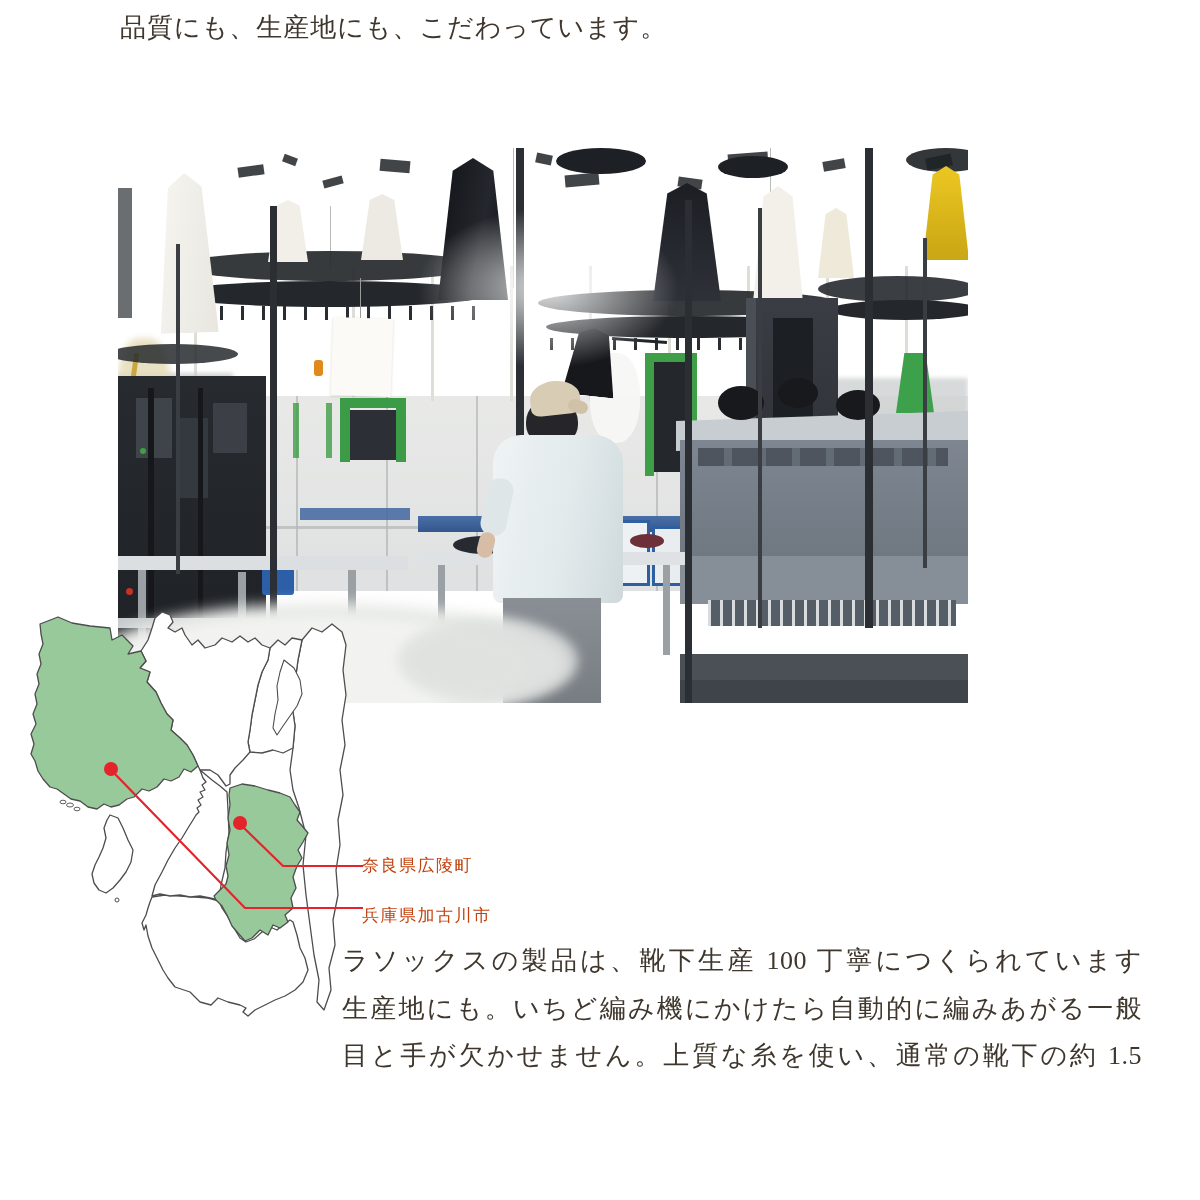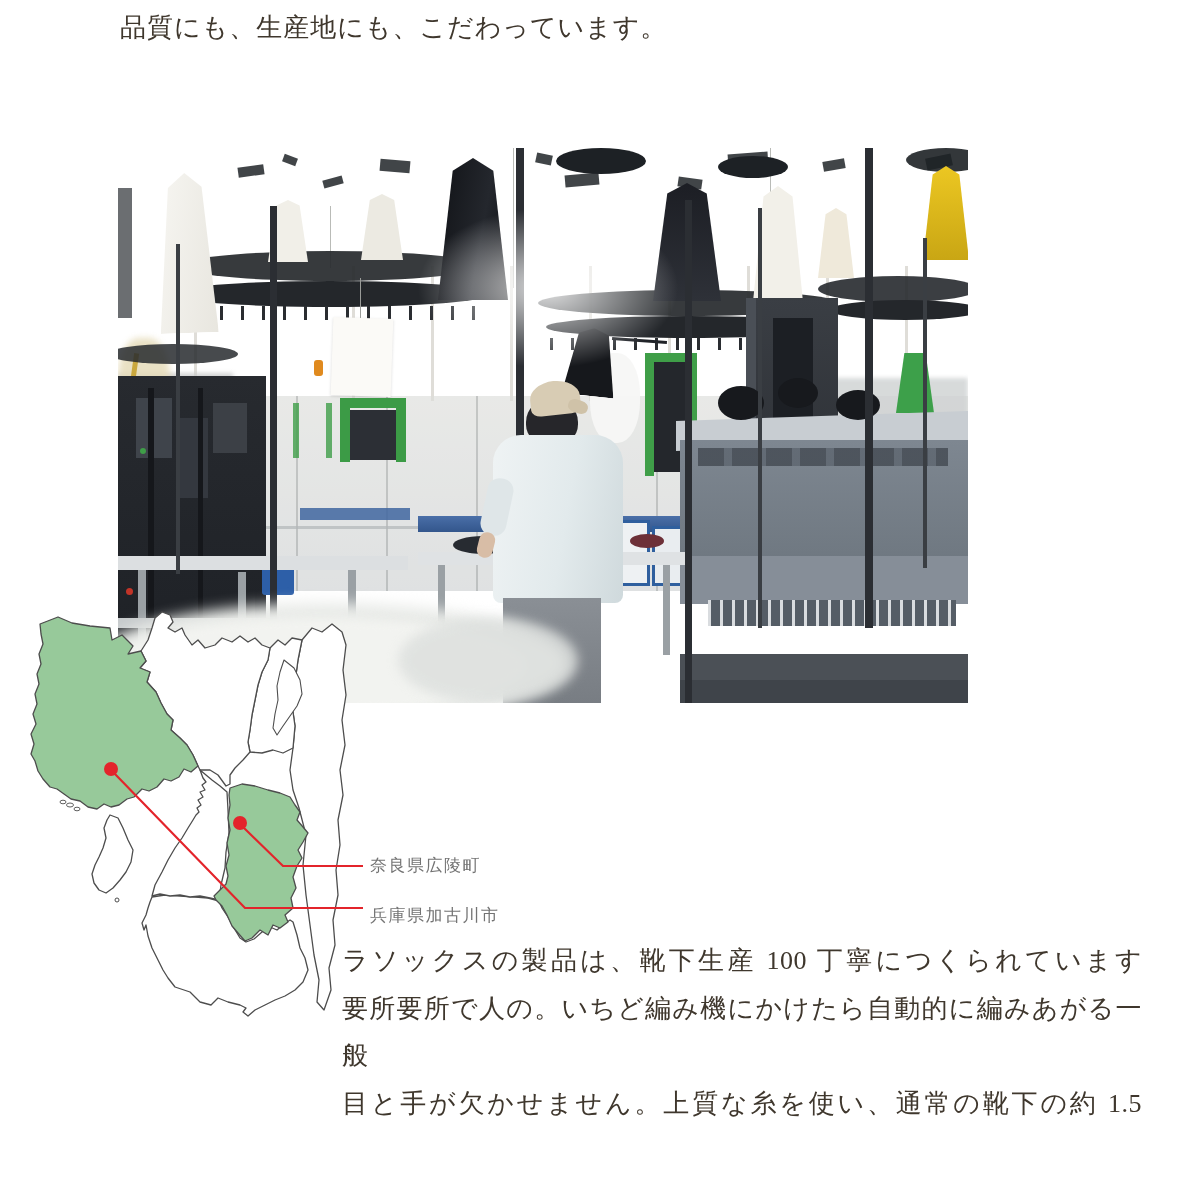--- a/index.html
+++ b/index.html
@@ -12,22 +12,22 @@
   .photo{position:absolute;left:118px;top:148px;width:850px;height:555px;overflow:hidden;z-index:1;
          background:linear-gradient(180deg,#f8f6f1 0%,#f3f1ea 12%,#eae8e2 24%,#dddddad 36%,#dcdcd8 38%,#d3d6d6 52%,#cdd1d2 68%,#c6cacb 85%,#bfc3c5 100%);}
   .photo div{position:absolute;}
   .cone{clip-path:polygon(50% 0%,79% 9%,100% 100%,0% 100%,21% 9%);}
   .pole{background:#2b2e33;}
   .tpole{background:#3a3e43;}
   .cm{background:#202428;opacity:.85;}
   .ell{border-radius:50%;}
   
   .map{position:absolute;left:15px;top:593px;z-index:3;}
-  .map-label{position:absolute;left:370px;font-size:17px;line-height:18px;letter-spacing:1.5px;
-             color:#737373;z-index:4;}
+  .map-label{position:absolute;left:362px;font-size:17px;line-height:18px;letter-spacing:1.5px;
+             color:#c2410c;z-index:4;}
   .label-nara{top:857px;}
   .label-hyogo{top:899px;margin-top:8px;}
   
   .paragraph{position:absolute;left:342px;top:937px;width:800px;font-size:26px;line-height:47.5px;
              letter-spacing:.5px;color:#3f372d;z-index:5;}
   .para-line.justify{text-align:justify;text-align-last:justify;}
 </style>
 </head>
 <body>
 
@@ -196,17 +196,17 @@
     </g>
     <circle cx="96" cy="176" r="7" fill="#e3242b"></circle>
     <circle cx="225" cy="230" r="7" fill="#e3242b"></circle>
   </svg>
 
   <div class="map-label label-nara">奈良県広陵町</div>
   <div class="map-label label-hyogo">兵庫県加古川市</div>
 
   <div class="paragraph">
     <div class="para-line justify">ラソックスの製品は、靴下生産 100 丁寧につくられています</div>
-    <div class="para-line justify">要所要所で人の。いちど編み機にかけたら自動的に編みあがる一般</div>
+    <div class="para-line justify">生産地にも。いちど編み機にかけたら自動的に編みあがる一般</div>
     <div class="para-line justify">目と手が欠かせません。上質な糸を使い、通常の靴下の約 1.5</div>
   </div>
 
 </div>
 
 </body></html>

